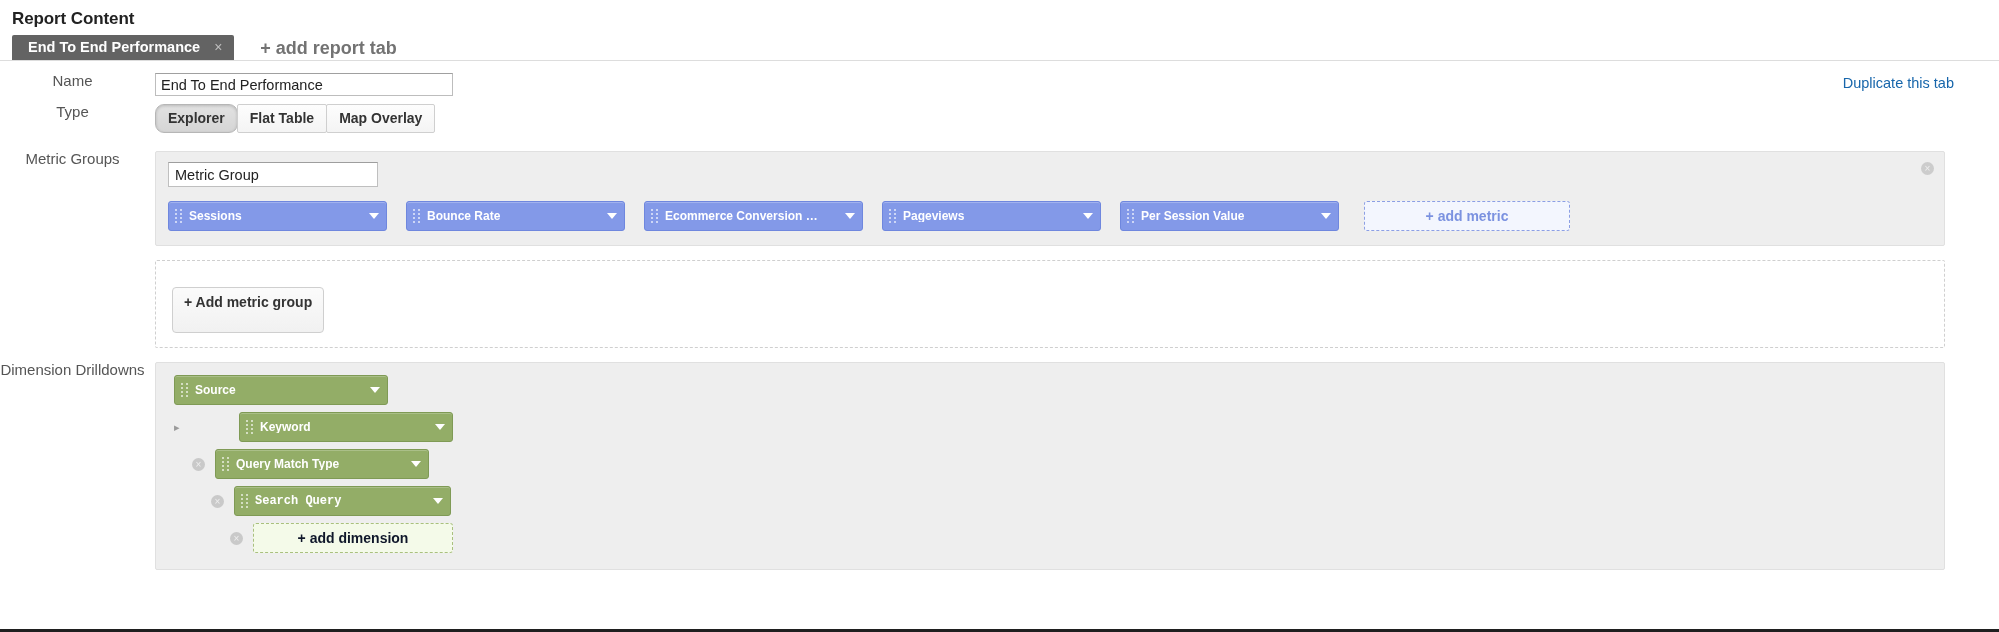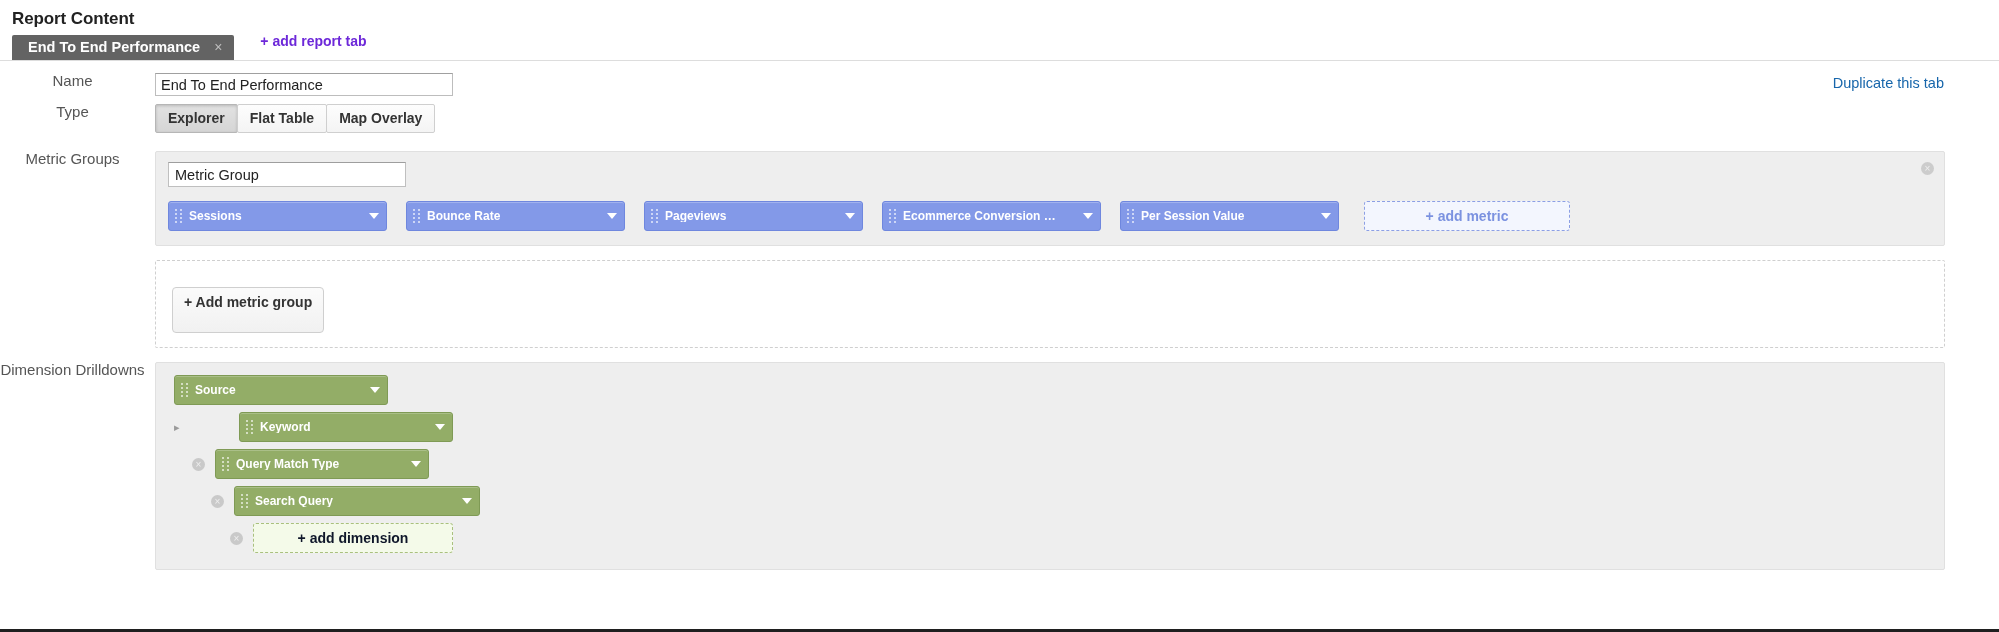--- a/index.html
+++ b/index.html
@@ -50,25 +50,25 @@
     line-height: 1;
   }
   .report-tab .tab-close {
     color: #bfbfbf;
     font-size: 14px;
     font-weight: normal;
     cursor: pointer;
     line-height: 1;
   }
   .add-report-tab {
-    color: #6d28d9;
-    font-size: 14px;
+    color: #737373;
+    font-size: 18px;
     font-weight: bold;
     margin-left: 26px;
-    margin-bottom: 11px;
+    margin-bottom: 1px;
     cursor: pointer;
     text-decoration: none;
   }
 
   
   .field-row {
     display: flex;
     align-items: flex-start;
     padding-left: 0;
   }
@@ -96,21 +96,21 @@
     border-top-color: #a0a0a0;
     font-family: "Liberation Sans", sans-serif;
     font-size: 14.5px;
     color: #222222;
     padding: 2px 5px;
     background: #ffffff;
     outline: none;
   }
   .duplicate-link {
     position: absolute;
-    right: 55px;
+    right: 45px;
     top: 2px;
     color: #1766ab;
     font-size: 14.5px;
     cursor: pointer;
   }
 
   
   .row-type {
     margin-top: 8px;
   }
@@ -128,36 +128,37 @@
     cursor: pointer;
     margin-left: -1px;
     border-radius: 2px;
     line-height: 1.15;
   }
   .seg-btn:first-child { margin-left: 0; }
   .seg-btn.active {
     background: linear-gradient(#e2e2e2, #d5d5d5);
     border-color: #b6b6b6;
     box-shadow: inset 0 1px 3px rgba(0,0,0,0.18);
+    border-radius: 9px;
   }
 
   
   .row-metrics { margin-top: 18px; }
   .panel {
     background: #eeeeee;
     border: 1px solid #e0e0e0;
     border-radius: 2px;
     width: 1790px;
     box-sizing: border-box;
     position: relative;
   }
   .metric-group-panel { padding: 10px 12px 14px 12px; }
 
   .mg-name-input {
-    width: 238px;
+    width: 210px;
     height: 25px;
     box-sizing: border-box;
     border: 1px solid #bfbfbf;
     border-top-color: #9e9e9e;
     font-family: "Liberation Sans", sans-serif;
     font-size: 14.5px;
     color: #222222;
     padding: 2px 6px;
     background: #ffffff;
     outline: none;
@@ -414,36 +415,36 @@
         <span class="grip">
             <i></i>
             <i></i>
             <i></i>
             <i></i>
             <i></i>
             <i></i>
             <i></i>
             <i></i>
           </span>
+        <span class="pill-label">Ecommerce Conversion …</span>
+        <span class="caret"></span>
+      </div>
+
+      <div class="pill pill-metric">
+        <span class="grip">
+            <i></i>
+            <i></i>
+            <i></i>
+            <i></i>
+            <i></i>
+            <i></i>
+            <i></i>
+            <i></i>
+          </span>
         <span class="pill-label">Pageviews</span>
-        <span class="caret"></span>
-      </div>
-
-      <div class="pill pill-metric">
-        <span class="grip">
-            <i></i>
-            <i></i>
-            <i></i>
-            <i></i>
-            <i></i>
-            <i></i>
-            <i></i>
-            <i></i>
-          </span>
-        <span class="pill-label">Ecommerce Conversion …</span>
         <span class="caret"></span>
       </div>
 
       <div class="pill pill-metric">
         <span class="grip">
             <i></i>
             <i></i>
             <i></i>
             <i></i>
             <i></i>
@@ -519,21 +520,21 @@
             <i></i>
             <i></i>
           </span>
         <span class="pill-label">Query Match Type</span>
         <span class="caret"></span>
       </div>
     </div>
 
     <div class="dim-row" style="padding-left:43px;">
       <span class="dim-remove">×</span>
-      <div class="pill pill-dim" style="width:246px;">
+      <div class="pill pill-dim" style="width:217px;font-family:Liberation Mono, monospace;">
         <span class="grip">
             <i></i>
             <i></i>
             <i></i>
             <i></i>
             <i></i>
             <i></i>
             <i></i>
             <i></i>
           </span>

